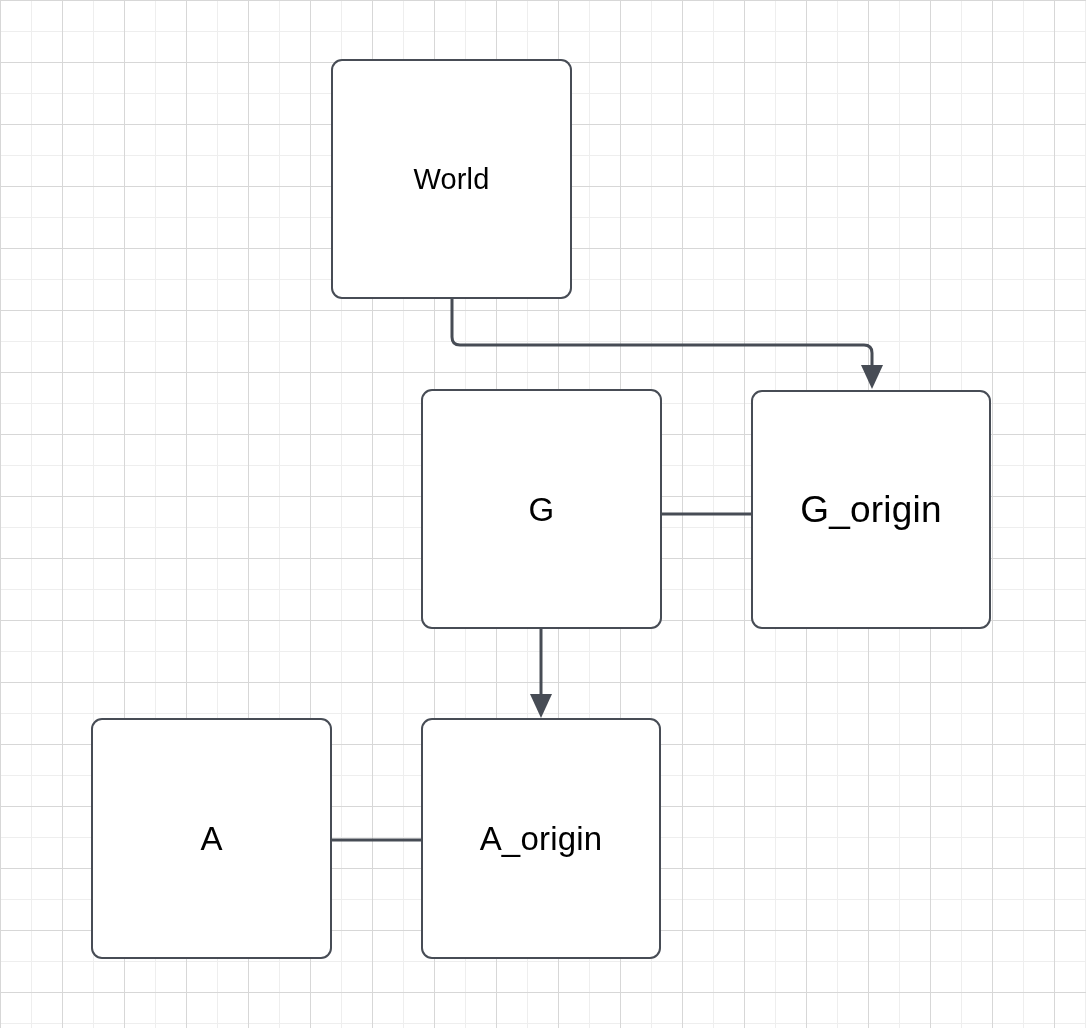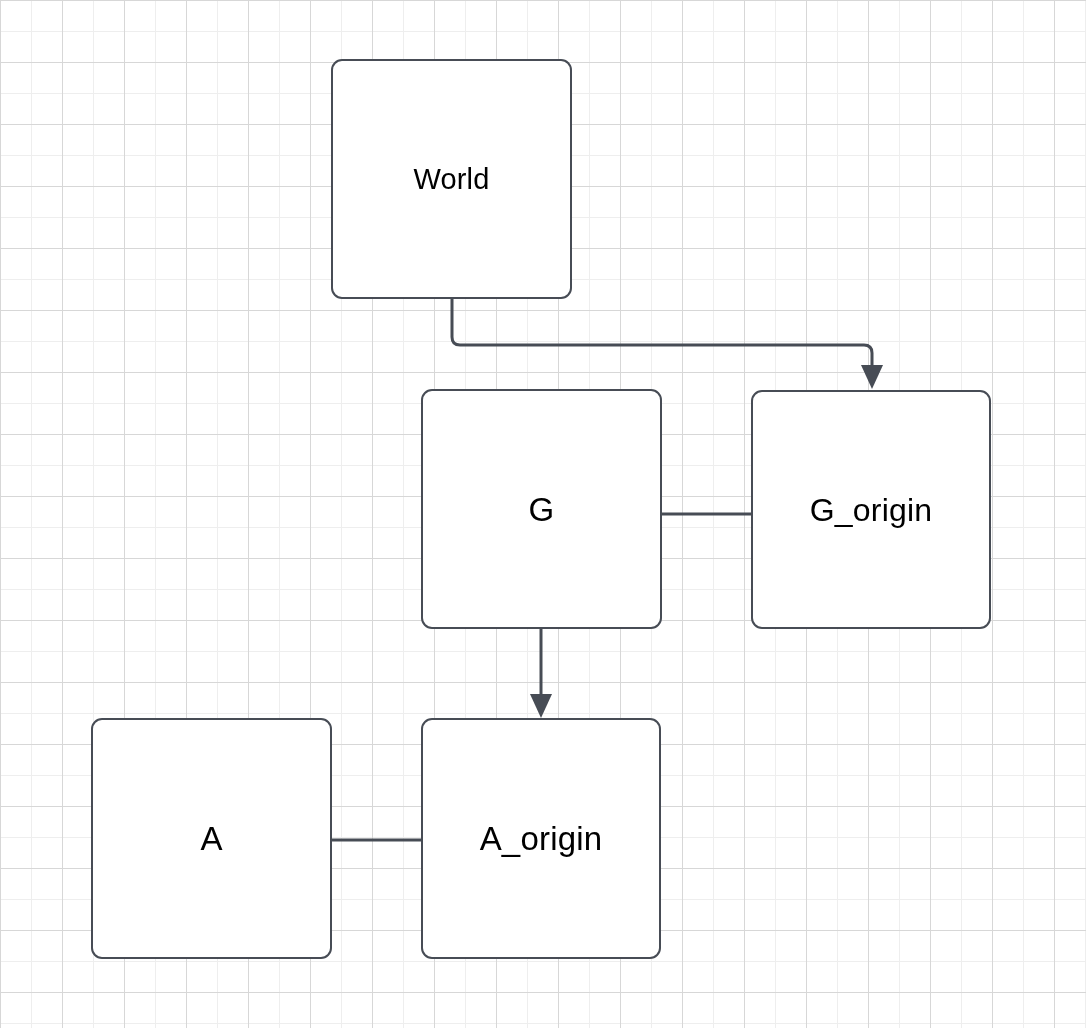--- a/index.html
+++ b/index.html
@@ -80,21 +80,21 @@
 
   <div class="node" id="node-0" style="left: 331px; top: 59px; width: 241px; height: 240px; background: rgb(255, 255, 255); border-color: rgb(71, 76, 85); border-width: 2.3px; border-radius: 11px;">
     <span class="node-label" style="font-size: 29px; color: rgb(0, 0, 0);">World</span>
   </div>
 
   <div class="node" id="node-1" style="left: 421px; top: 389px; width: 241px; height: 240px; background: rgb(255, 255, 255); border-color: rgb(71, 76, 85); border-width: 2.3px; border-radius: 11px;">
     <span class="node-label" style="font-size: 33px; color: rgb(0, 0, 0);">G</span>
   </div>
 
   <div class="node" id="node-2" style="left: 751px; top: 390px; width: 240px; height: 239px; background: rgb(255, 255, 255); border-color: rgb(71, 76, 85); border-width: 2.3px; border-radius: 11px;">
-    <span class="node-label" style="font-size: 32px; color: rgb(0, 0, 0);">G_origin</span>
+    <span class="node-label" style="font-size: 37px; color: rgb(0, 0, 0);">G_origin</span>
   </div>
 
   <div class="node" id="node-3" style="left: 91px; top: 718px; width: 241px; height: 241px; background: rgb(255, 255, 255); border-color: rgb(71, 76, 85); border-width: 2.3px; border-radius: 11px;">
     <span class="node-label" style="font-size: 33px; color: rgb(0, 0, 0);">A</span>
   </div>
 
   <div class="node" id="node-4" style="left: 421px; top: 718px; width: 240px; height: 241px; background: rgb(255, 255, 255); border-color: rgb(71, 76, 85); border-width: 2.3px; border-radius: 11px;">
     <span class="node-label" style="font-size: 33px; color: rgb(0, 0, 0);">A_origin</span>
   </div>
 

